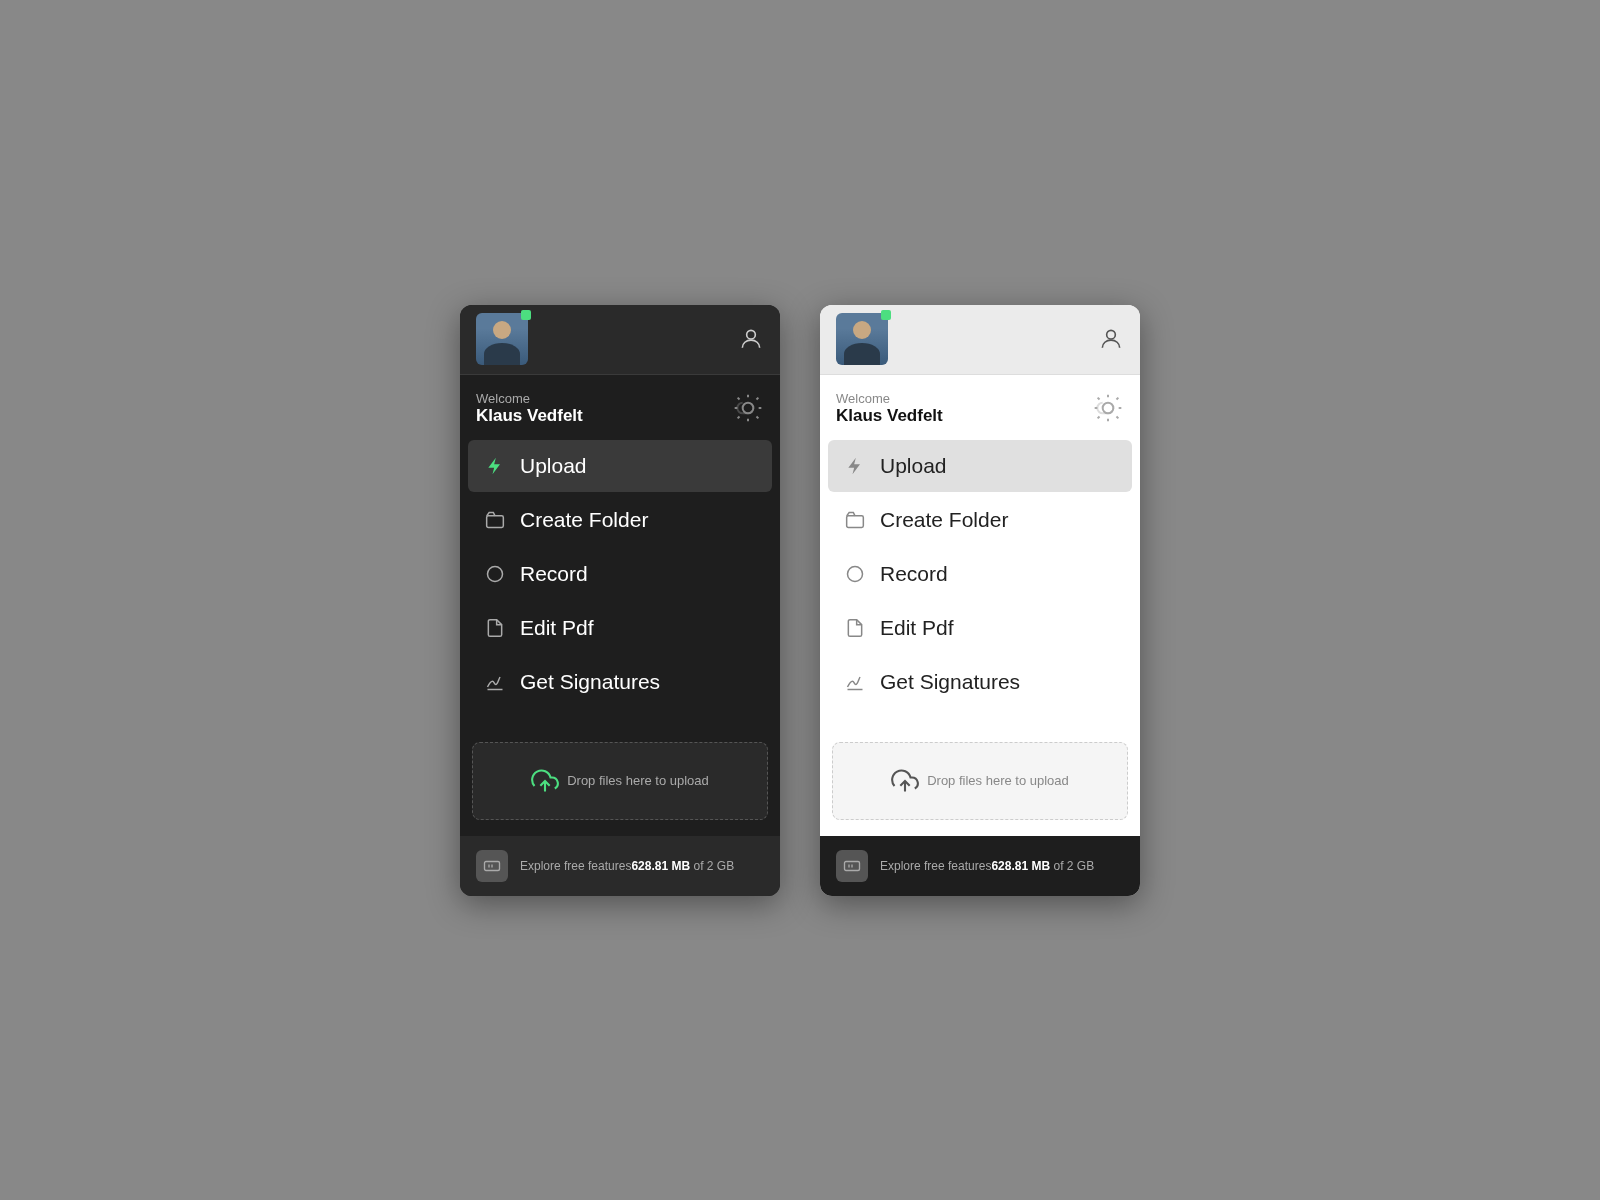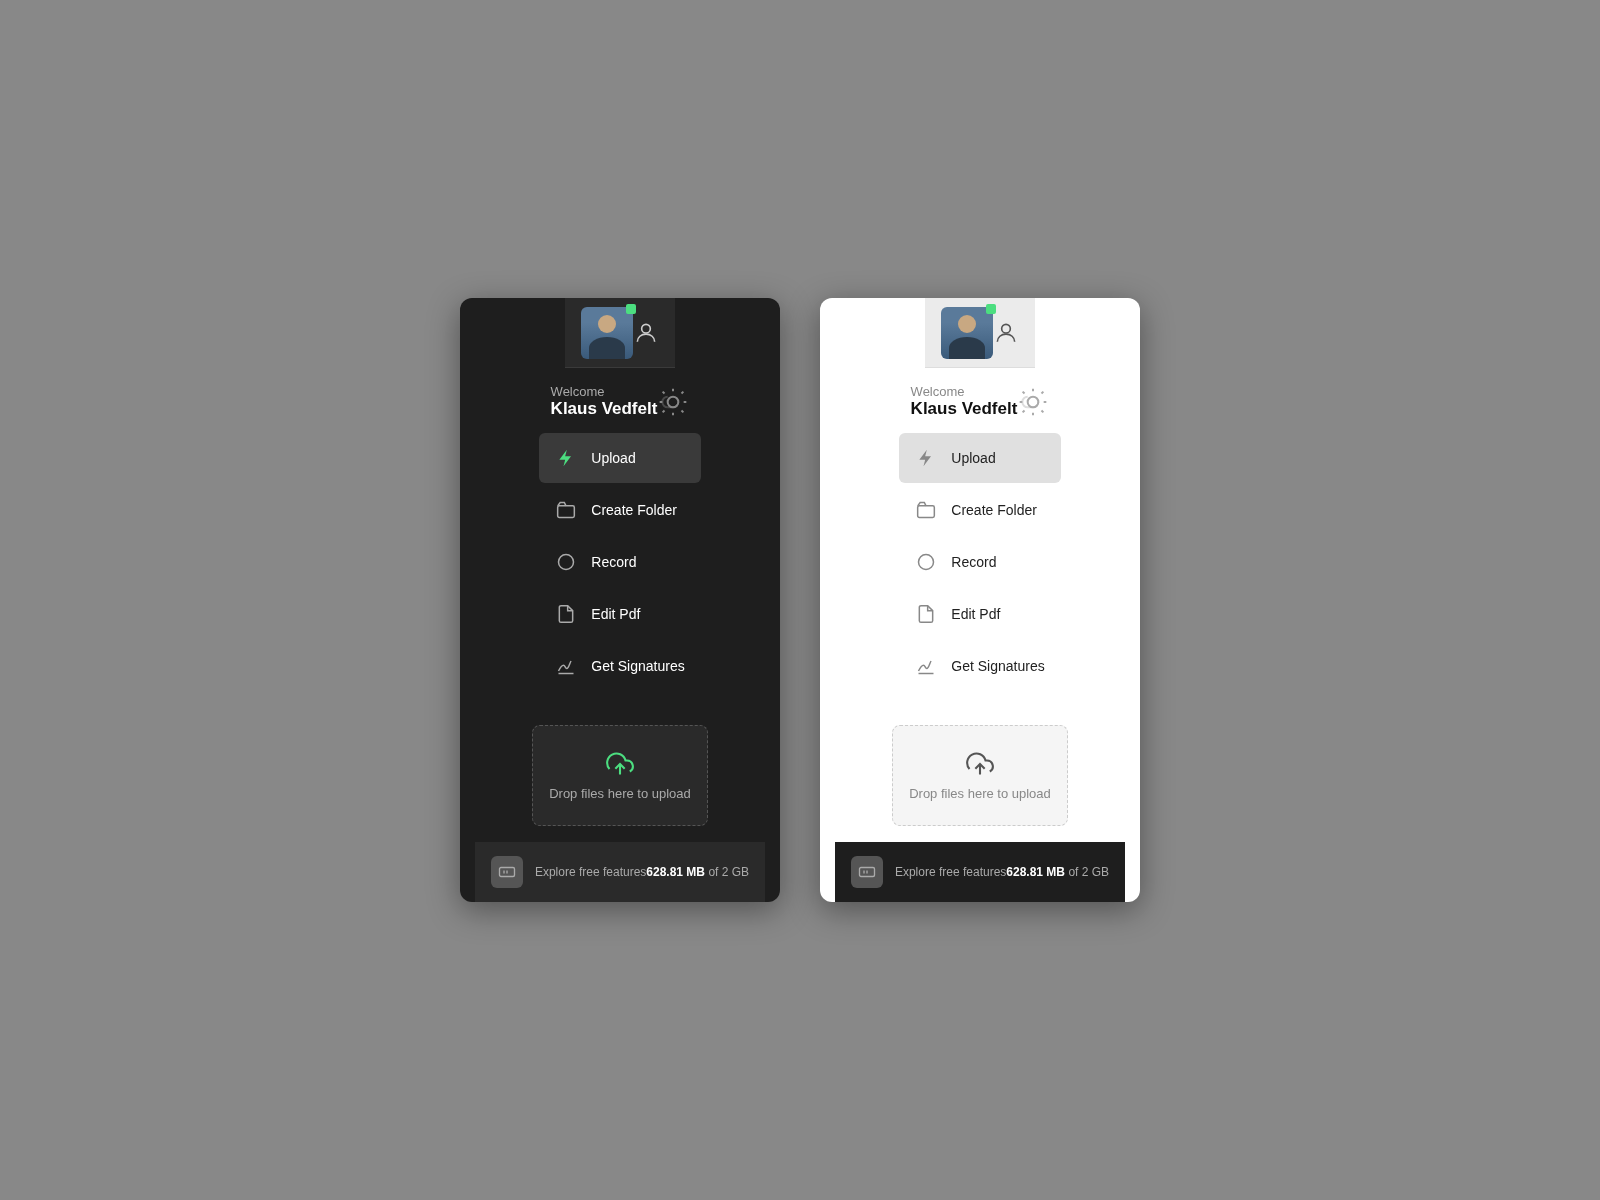--- a/index.html
+++ b/index.html
@@ -14,21 +14,20 @@
       gap: 40px;
     }
 
     .phone-card {
       width: 320px;
       border-radius: 12px;
       overflow: hidden;
       box-shadow: 0 8px 32px rgba(0,0,0,0.4);
       display: flex;
       flex-direction: column;
-      align-items: center;
     }
 
     
     .dark {
       background: #1e1e1e;
       color: #ffffff;
     }
     .dark .top-bar {
       background: #2a2a2a;
       border-bottom: 1px solid #3a3a3a;
@@ -204,21 +203,21 @@
       flex: 1;
     }
     .nav-item {
       display: flex;
       align-items: center;
       gap: 14px;
       padding: 14px 16px;
       cursor: pointer;
       border-radius: 6px;
       margin: 2px 8px;
-      font-size: 14px;
+      font-size: 21px;
     }
 
     .nav-icon {
       width: 22px;
       height: 22px;
       display: flex;
       align-items: center;
       justify-content: center;
       flex-shrink: 0;
     }
@@ -226,21 +225,21 @@
     .spacer {
       flex: 1;
       min-height: 20px;
     }
 
     .drop-zone {
       margin: 8px 12px;
       border-radius: 8px;
       padding: 24px 16px;
       display: flex;
-      flex-direction: column;
+      flex-direction: row;
       align-items: center;
       justify-content: center;
       gap: 8px;
       cursor: pointer;
     }
     .drop-zone-text {
       font-size: 13px;
     }
 
     .footer-bar {

